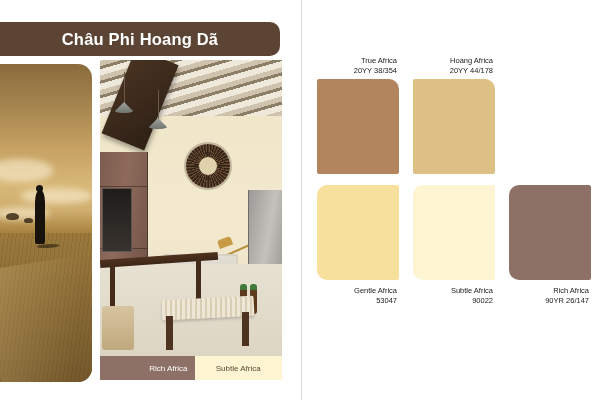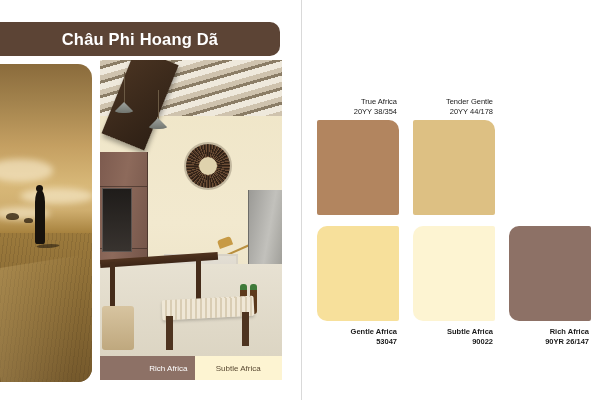--- a/index.html
+++ b/index.html
@@ -200,31 +200,31 @@
   }
   #right-panel { position: absolute; left: 305px; top: 0; width: 295px; height: 400px; }
 
   .swatch-row {
     position: absolute; left: 12px; width: 272px;
     display: flex; gap: 14px;
   }
   #row-top { top: 56px; }
   #row-bottom { top: 185px; }
 
-  .swatch-cell { width: 82px; margin-top: 41px; }
+  .swatch-cell { width: 82px; }
   .swatch-label {
     text-align: right; font-size: 7.5px; line-height: 1.32;
     color: #1a1a1a; padding-right: 2px;
   }
   .swatch-name { display: block; }
   .swatch-code { display: block; }
   .swatch-chip { width: 82px; height: 95px; }
   .chip-top { border-radius: 2px 10px 2px 2px; margin-top: 3px; }
   .chip-bottom { border-radius: 10px 2px 2px 10px; margin-bottom: 3px; }
-  .label-below { padding-top: 3px; font-weight: bold; }
+  .label-below { padding-top: 3px; }
 
   #description {
     position: absolute; left: 14px; top: 322px; width: 272px;
     font-size: 8.2px; line-height: 1.5; color: #5f5f5f;
     text-align: justify;
   }
 </style>
 </head>
 <body>
 
@@ -311,21 +311,21 @@
       <div class="swatch-cell">
         <div class="swatch-label">
           <span class="swatch-name">True Africa</span>
           <span class="swatch-code">20YY 38/354</span>
         </div>
         <div class="swatch-chip chip-top" style="background:#b2855f;"></div>
       </div>
 
       <div class="swatch-cell">
         <div class="swatch-label">
-          <span class="swatch-name">Tender Gentle</span>
+          <span class="swatch-name">Hoang Africa</span>
           <span class="swatch-code">20YY 44/178</span>
         </div>
         <div class="swatch-chip chip-top" style="background:#ddc083;"></div>
       </div>
 
     </div>
 
     <div id="row-bottom" class="swatch-row">
 
       <div class="swatch-cell">

